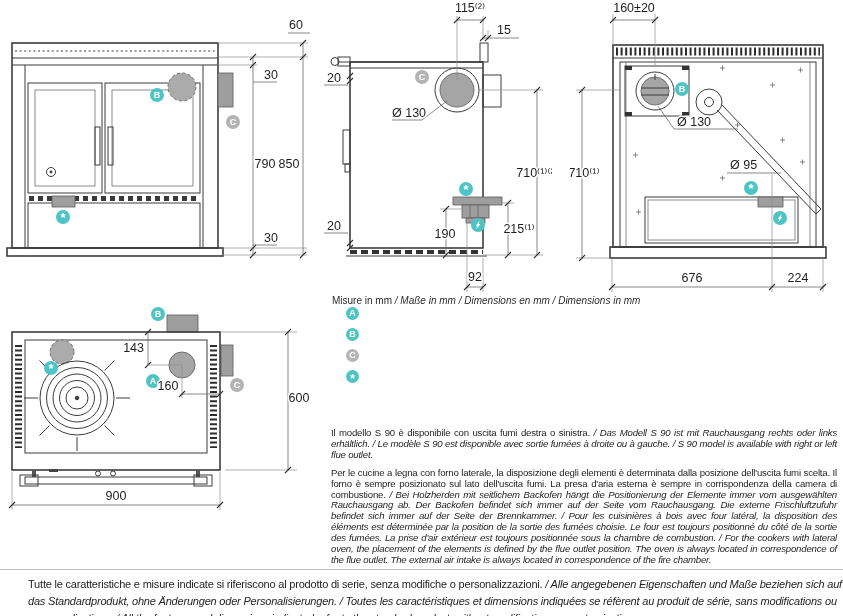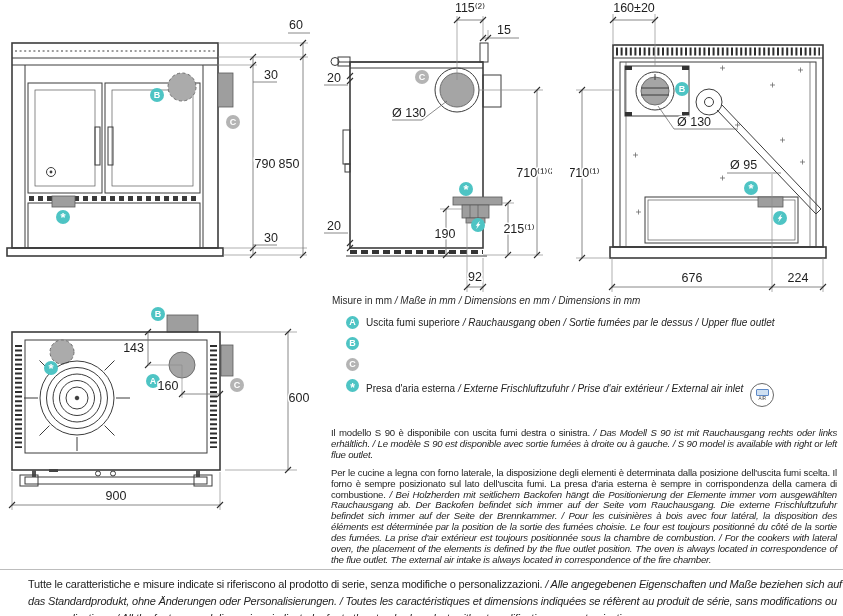--- a/index.html
+++ b/index.html
@@ -13,21 +13,21 @@
   svg .ext{stroke:#8d8d8d;stroke-width:.7;fill:none;}
   svg .tick{stroke:#2f2f2f;stroke-width:1.1;fill:none;}
   svg .grayfill{fill:#9e9e9e;stroke:#5a5a5a;stroke-width:.8;}
   svg .fluefill{fill:#a5a5a5;stroke:#6f6f6f;stroke-width:1;}
   svg .dashcirc{fill:#ababab;stroke:#6f6f6f;stroke-width:1;stroke-dasharray:3 2.5;}
   svg text{font-family:"Liberation Sans","DejaVu Sans",sans-serif;}
   svg .dlab{font-size:12.5px;fill:#1e1e1e;stroke:#fff;stroke-width:3px;paint-order:stroke;}
   svg .badge-t{font-size:9px;font-weight:bold;fill:#fff;text-anchor:middle;stroke:none;}
   svg .ast{font-size:13px;font-weight:bold;fill:#fff;text-anchor:middle;stroke:none;}
   .legend{position:absolute;left:332px;top:294px;width:506px;font-size:10px;line-height:13px;}
-  .legend .note{color:#2b2b2b;margin-bottom:9px;}
+  .legend .note{color:#2b2b2b;}
   .legend ul{list-style:none;margin:0;padding:0;}
   .legend li{display:flex;align-items:flex-start;margin-bottom:8px;position:relative;}
   .badge{flex:0 0 13px;width:13px;height:13px;border-radius:50%;display:inline-flex;align-items:center;justify-content:center;color:#fff;font-size:9px;font-weight:bold;margin:0 7px 0 14px;}
   .badge.teal{background:#4ec4c4;}
   .badge.gray{background:#b4b4b4;}
   .badge .astchar{font-size:12px;line-height:6px;position:relative;top:2px;}
   .it{font-style:italic;}
   .medallion{display:inline-flex;flex-direction:column;align-items:center;justify-content:center;width:22px;height:22px;border:1px solid #6a6a6a;border-radius:50%;margin-left:7px;transform:translateY(4px);}
   .medallion .mpic{width:11px;height:5px;border:1px solid #5d89c8;border-radius:1px;background:#cfe0f2;}
   .medallion .mlab{font-size:4.5px;line-height:5px;color:#444;}
@@ -346,40 +346,35 @@
 </svg>
 </div>
 
 <div class="legend">
   <div class="note"><span>Misure in mm</span><span class="it"> / Maße in mm / Dimensions en mm / Dimensions in mm</span></div>
   <ul>
     <li>
       <span class="badge teal">
           <span>A</span>
         </span>
-      <span class="txt"><span>Uscita fumi superiore</span><span class="it"> / Rauchausgang oben  / Sortie fumées par le dessus / Upper flue outlet</span></span>
     </li>
     <li>
       <span class="badge teal">
           <span>B</span>
         </span>
     </li>
     <li>
       <span class="badge gray">
           <span>C</span>
         </span>
     </li>
     <li>
       <span class="badge teal">
           <span class="astchar">*</span>
         </span>
-      <span class="txt"><span>Presa d'aria esterna</span><span class="it"> / Externe Frischluftzufuhr / Prise d'air extérieur / External air inlet</span><span class="medallion">
-            <span class="mpic"></span>
-            <span class="mlab">AIR</span>
-          </span></span>
     </li>
   </ul>
 </div>
 
 <div class="textcol">
   <p><span>Il modello S 90 è disponibile con uscita fumi destra o sinistra.</span><span class="it"> / Das Modell S 90 ist mit Rauchausgang rechts oder links erhältlich. / Le modèle S 90 est disponible avec sortie fumées à droite ou à gauche. / S 90 model is available with right or left flue outlet.</span></p>
   <p><span>Per le cucine a legna con forno laterale, la disposizione degli elementi è determinata dalla posizione dell'uscita fumi scelta. Il forno è sempre posizionato sul lato dell'uscita fumi. La presa d'aria esterna è sempre in corrispondenza della camera di combustione.</span><span class="it"> / Bei Holzherden mit seitlichem Backofen hängt die Positionierung der Elemente immer vom ausgewählten Rauchausgang ab. Der Backofen befindet sich immer auf der Seite vom Rauchausgang. Die externe Frischluftzufuhr befindet sich immer auf der Seite der Brennkammer. / Pour les cuisinières à bois avec four latéral, la disposition des éléments est déterminée par la position de la sortie des fumées choisie. Le four est toujours positionné du côté de la sortie des fumées. La prise d'air extérieur est toujours positionnée sous la chambre de combustion. / For the cookers with lateral oven, the placement of the elements is defined by the flue outlet position. The oven is always located in correspondence of the flue outlet. The external air intake is always located in correspondence of the fire chamber.</span></p>
 </div>
 
 <div class="footer-divider"></div>

